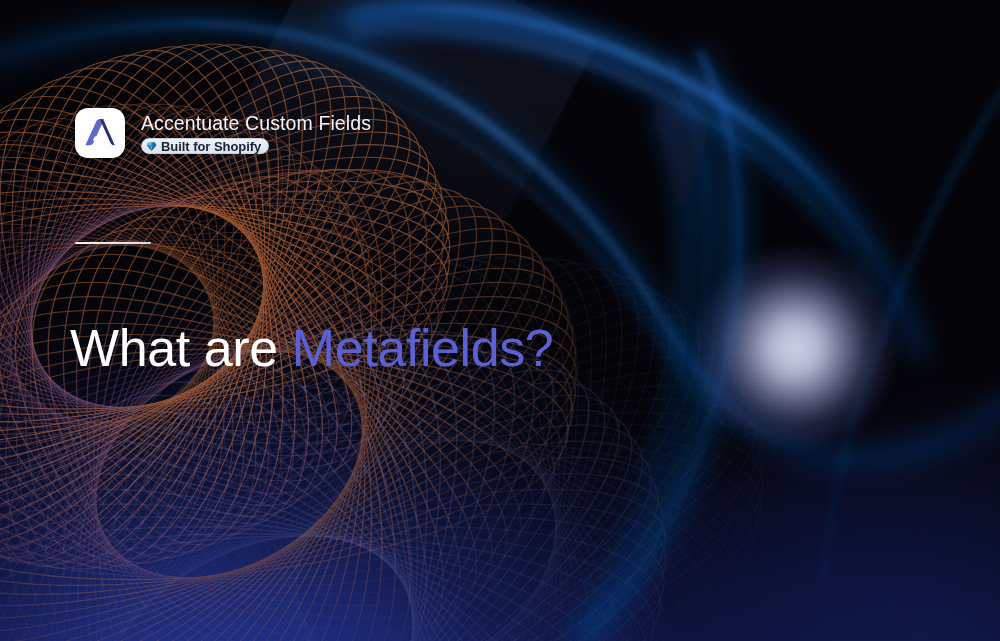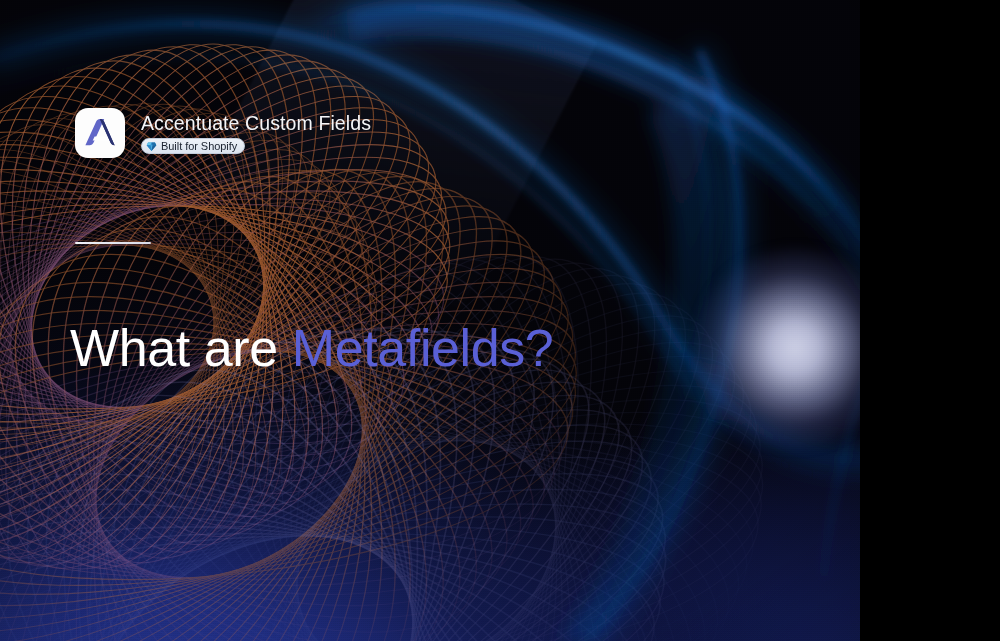--- a/index.html
+++ b/index.html
@@ -7,21 +7,21 @@
   html, body {
     width: 1000px;
     height: 641px;
     overflow: hidden;
     background: #000;
     font-family: "Liberation Sans", sans-serif;
   }
 
   #slide {
     position: relative;
-    width: 860px;
+    width: 1000px;
     height: 641px;
     overflow: hidden;
     background: #030308;
   }
 
   
 
   .bg-layer {
     position: absolute;
     inset: 0;
@@ -141,22 +141,22 @@
     gap: 4px;
     background: linear-gradient(180deg, #eef2f8 0%, #dbe3ee 100%);
     border: 1px solid #c2ccdb;
     border-radius: 9px;
     padding: 2px 7px 2px 4px;
     height: 16px;
   }
 
   #bfs-label {
     color: #1b2330;
-    font-size: 11px;
-    font-weight: 400;
+    font-size: 13px;
+    font-weight: 700;
     letter-spacing: -0.05px;
     line-height: 1;
     white-space: nowrap;
   }
 
   #divider-rule {
     position: absolute;
     left: 75px;
     top: 242px;
     width: 76px;

